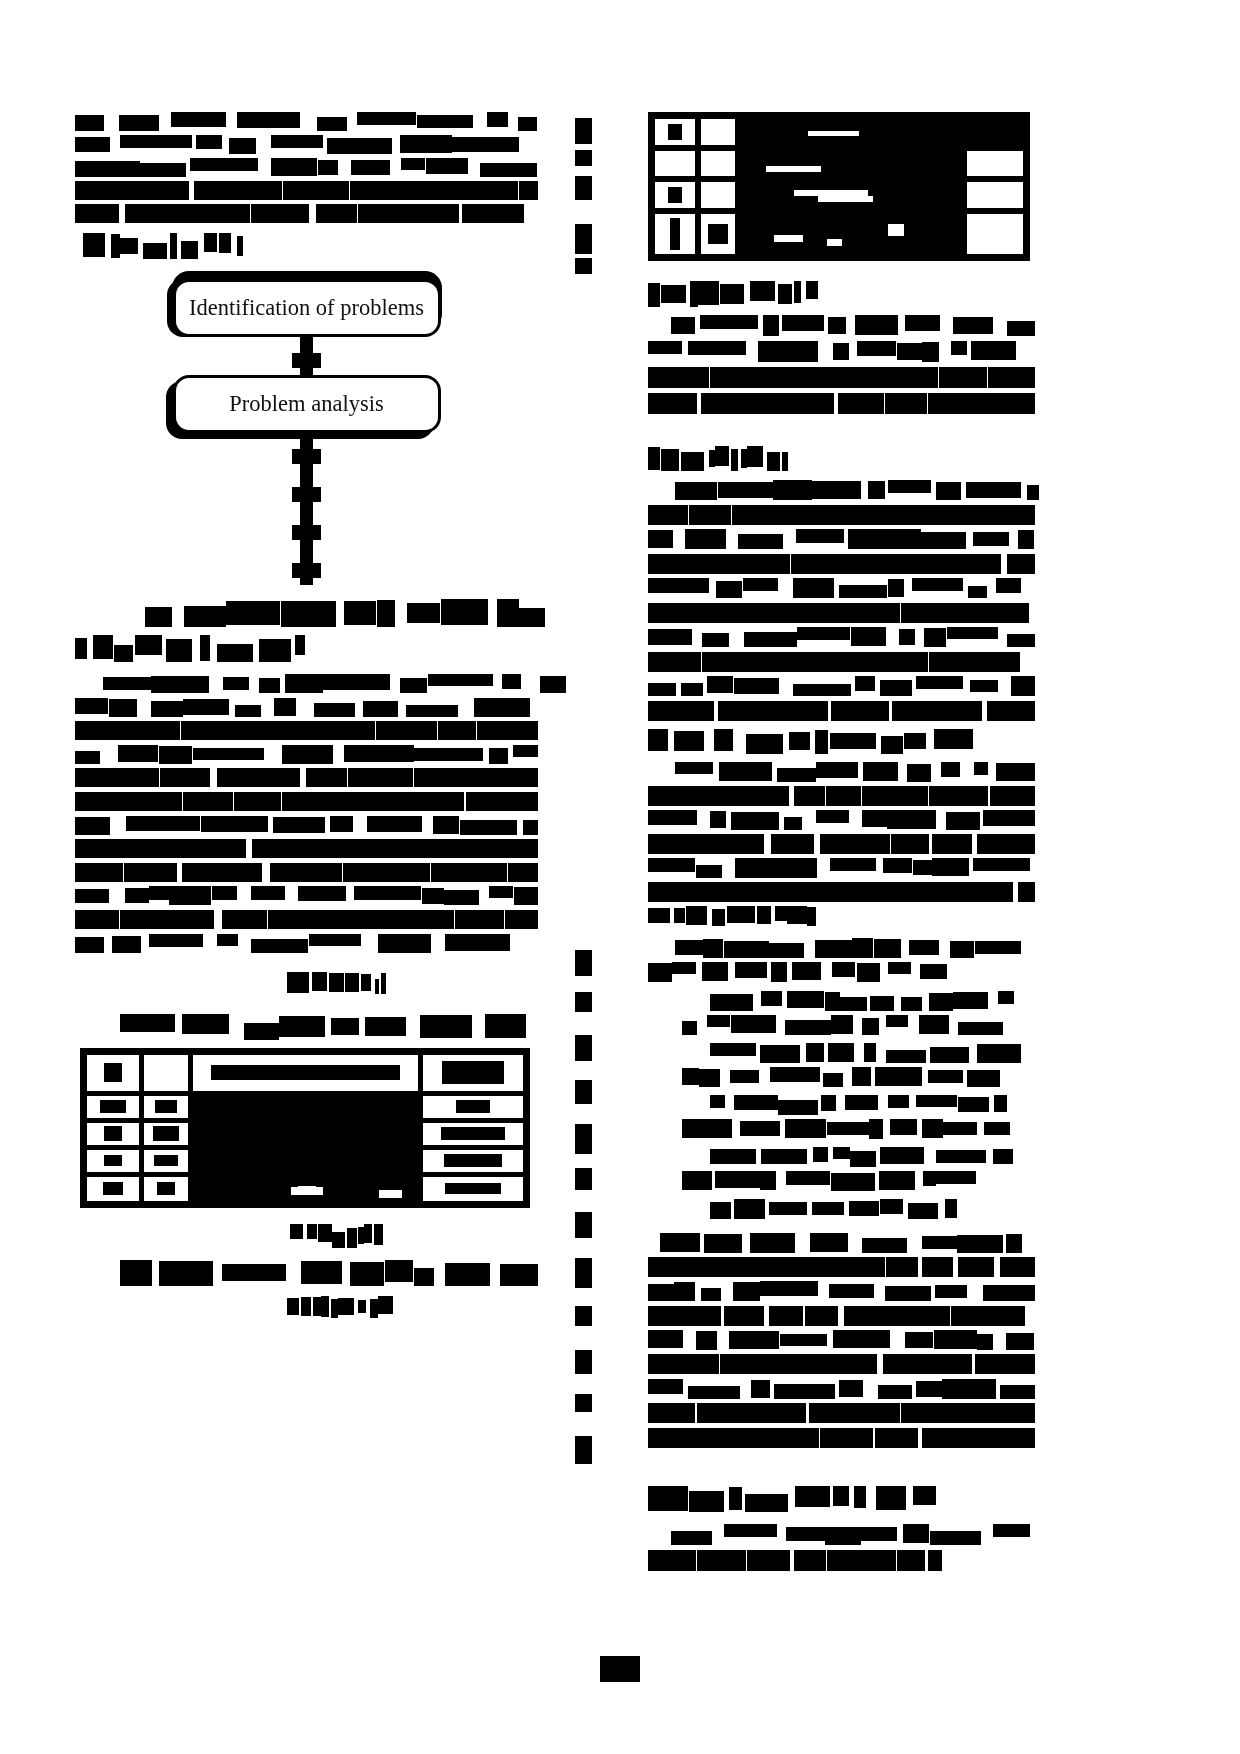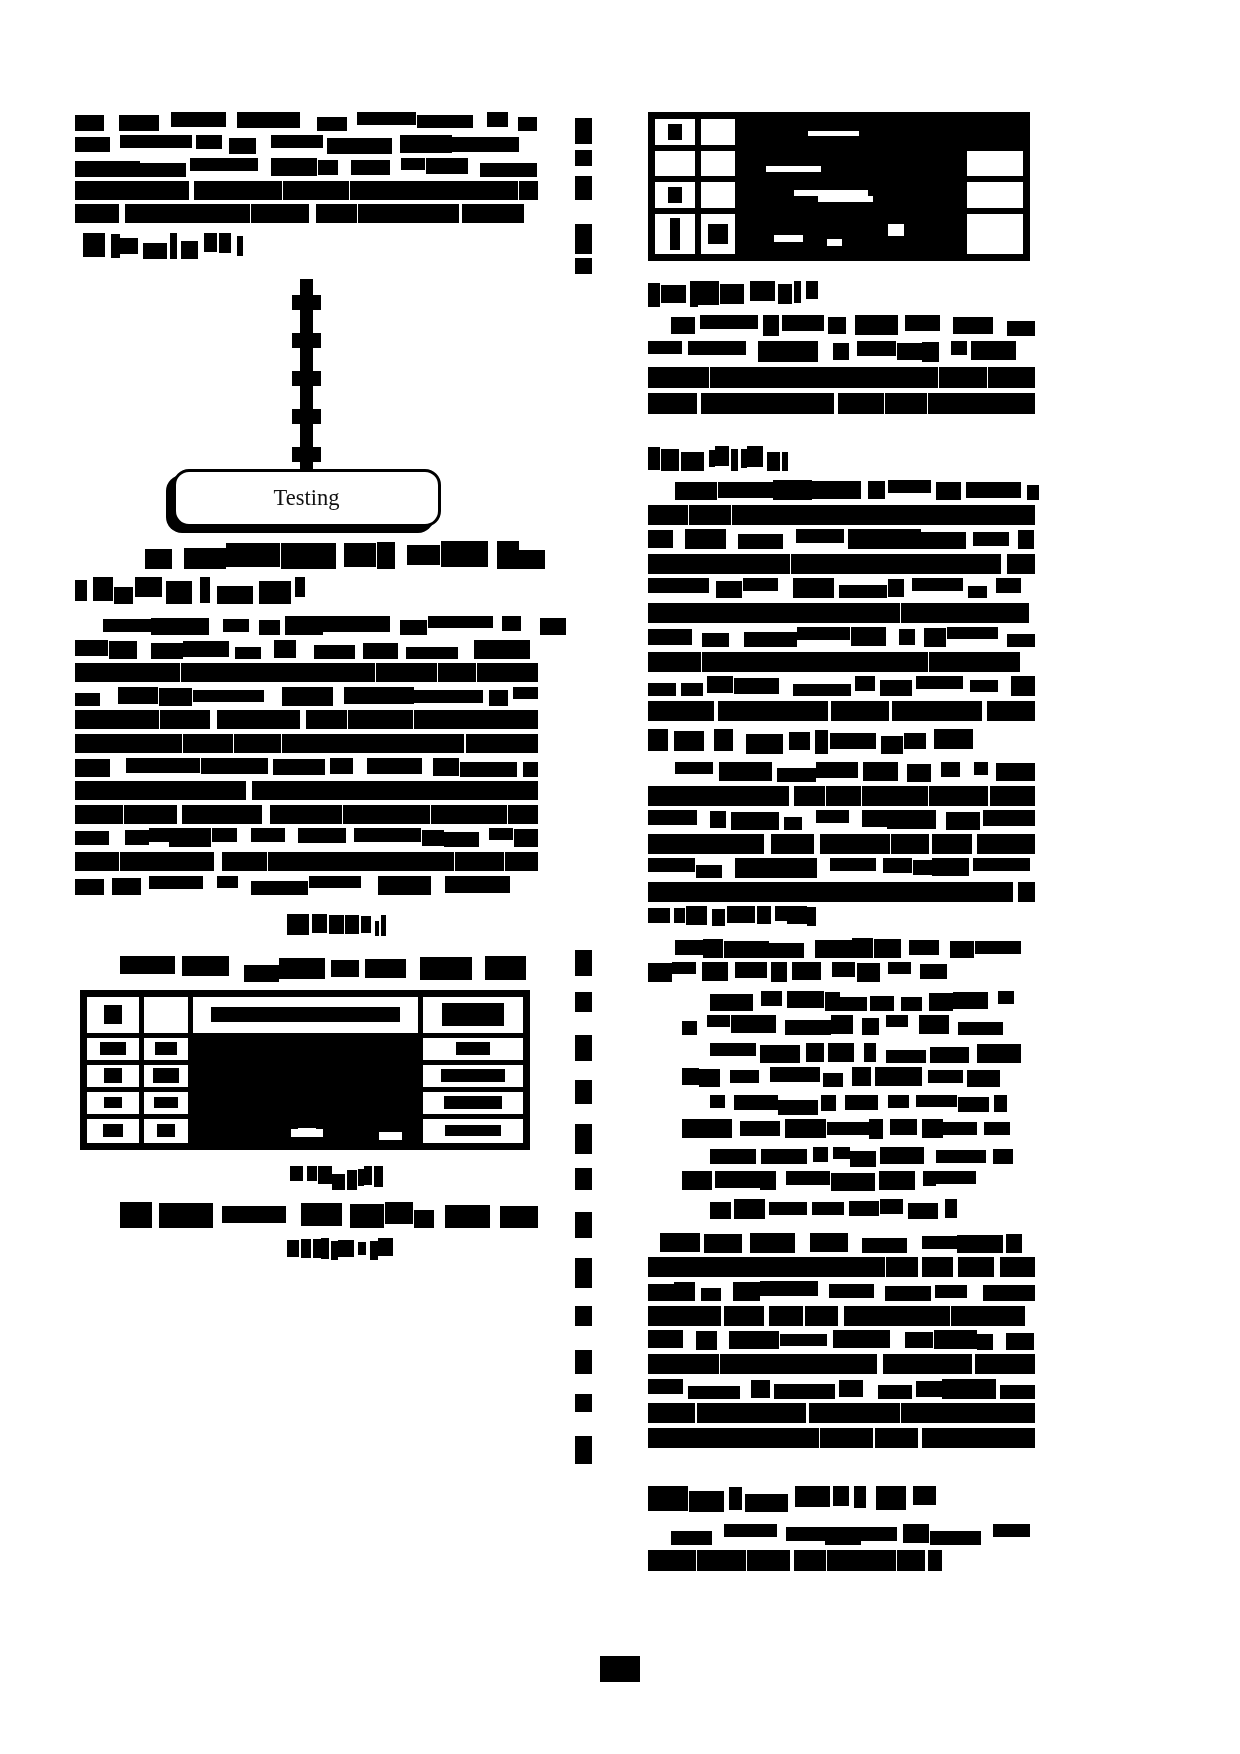--- a/index.html
+++ b/index.html
@@ -144,28 +144,31 @@
         <span class="b" style="flex: 0 0 10.6242%; height: 69.4641%; align-self: flex-end;"></span>
         <span style="flex: 0 0 3.61392%;"></span>
         <span class="b" style="flex: 0 0 8.3276%; height: 72.559%; align-self: flex-start;"></span>
         <span style="flex: 0 0 0.988421%;"></span>
         <span class="b" style="flex: 0 0 7.90913%; height: 78.5772%; align-self: flex-start;"></span>
         <span style="flex: 0 0 3.84937%;"></span>
         <span class="b" style="flex: 0 0 3.40064%; height: 80.3942%; align-self: center;"></span>
         <span style="flex: 0 0 0.12%;"></span>
       </div>
       <div class="flow" style="margin-top: 20px;">
+        <div class="fc-box sha">
+          <span>Identification of problems</span>
+        </div>
+        <div class="fc-arrow"></div>
+        <div class="fc-box shb">
+          <span>Problem analysis</span>
+        </div>
         <div class="fc-arrow"></div>
         <div class="fc-arrow"></div>
         <div class="fc-arrow"></div>
         <div class="fc-arrow"></div>
-        <div class="fc-arrow"></div>
-        <div class="fc-box shb">
-          <span>Testing</span>
-        </div>
       </div>
       <div class="strip c redline" style="margin-top: 14px; margin-left: 70px; width: 400px; height: 28px;">
         <span class="b" style="flex: 0 0 6.69748%; height: 72.6566%; align-self: flex-end;"></span>
         <span style="flex: 0 0 3.07433%;"></span>
         <span class="b" style="flex: 0 0 10.4458%; height: 75.8748%; align-self: flex-end;"></span>
         <span style="flex: 0 0 0.12%;"></span>
         <span class="b" style="flex: 0 0 13.4889%; height: 86.7821%; align-self: center;"></span>
         <span style="flex: 0 0 0.12%;"></span>
         <span class="b" style="flex: 0 0 13.8737%; height: 94.2796%; align-self: flex-end;"></span>
         <span style="flex: 0 0 1.86844%;"></span>

